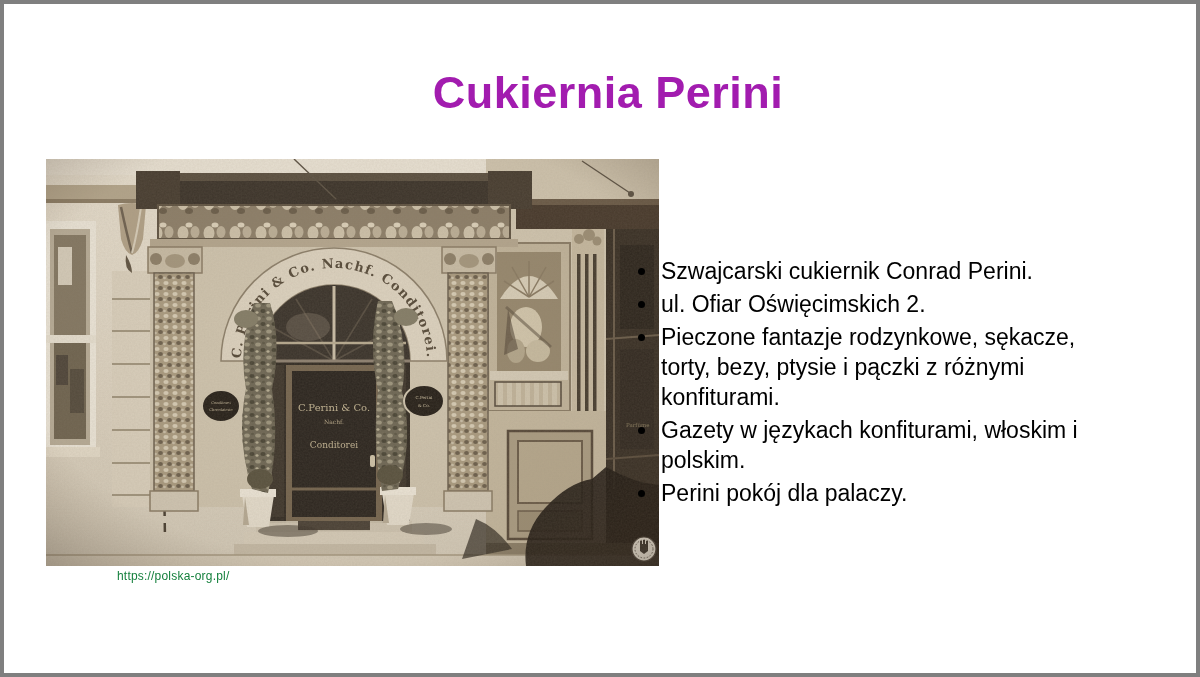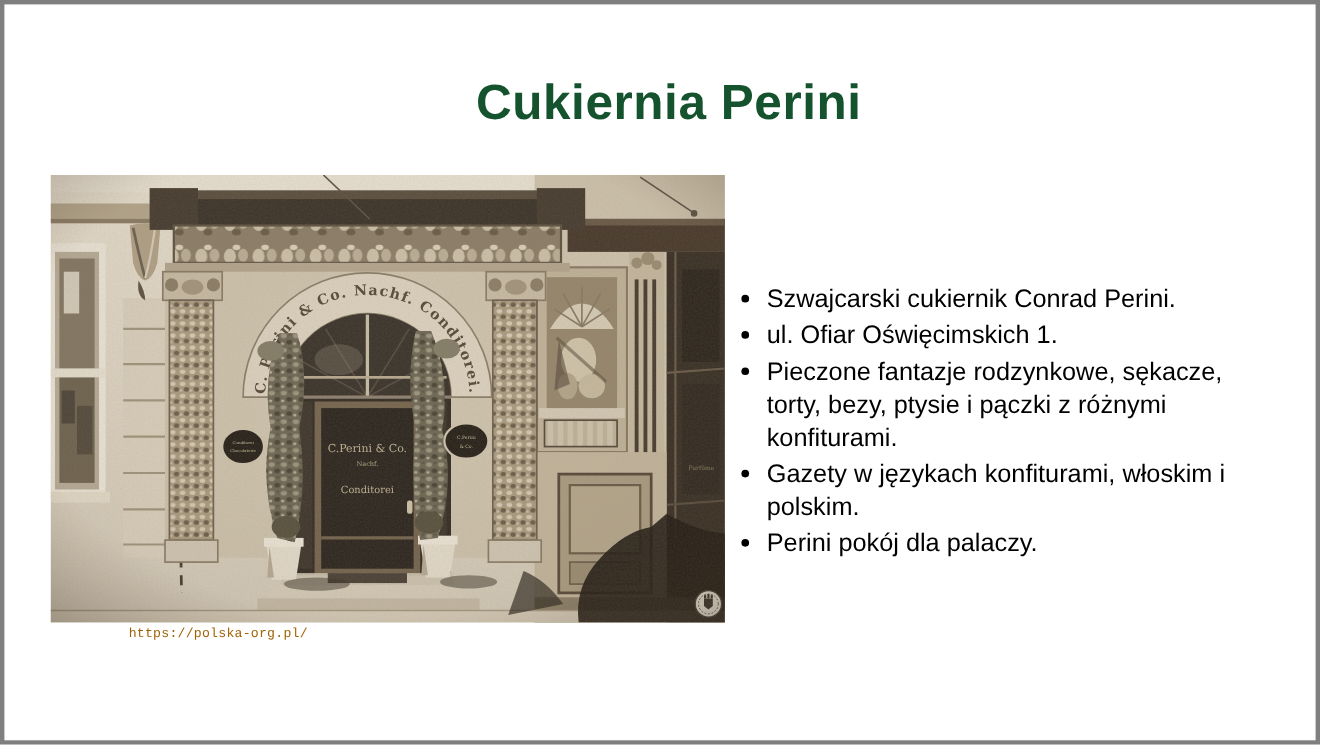--- a/index.html
+++ b/index.html
@@ -8,33 +8,33 @@
     width:1200px;height:677px;
     box-sizing:border-box;
     border:4px solid #7f7f7f;
     background:#ffffff;
     font-family:"Liberation Sans", sans-serif;
     overflow:hidden;
   }
   .title{
     position:absolute;left:16px;right:0;top:63px;
     margin:0;text-align:center;
-    font-size:45px;font-weight:bold;color:#14532d;
+    font-size:45px;font-weight:bold;color:#a21caf;
     letter-spacing:0.5px;line-height:1.15;
   }
   .photo-figure{
     position:absolute;left:42px;top:155px;width:613px;height:407px;margin:0;
   }
   .photo-figure svg{display:block;width:613px;height:407px;}
   .photo-caption{
     position:absolute;left:113px;top:565px;
-    font-size:12px;color:#a16207;letter-spacing:0.2px;font-family:Liberation Mono, monospace;
+    font-size:12px;color:#15803d;letter-spacing:0.2px;
   }
   .bullets{
-    position:absolute;left:664px;top:252px;width:449px;
+    position:absolute;left:628px;top:252px;width:449px;
     margin:0;padding:0 0 0 27px;
     list-style:disc outside;
     font-size:23px;line-height:30px;color:#000;
   }
   .bullets li{margin:0 0 3px 0;padding-left:2px;}
   .arch-label{font-family:"DejaVu Serif", serif;font-weight:bold;}
   .tiny-serif{font-family:"DejaVu Serif", serif;}
 </style>
 </head>
 <body>
@@ -313,19 +313,19 @@
 
       <rect x="0" y="0" width="613" height="407" filter="url(#grainF)" opacity="0.3"></rect>
       <rect x="0" y="0" width="613" height="407" fill="url(#vig)"></rect>
     </svg>
   </figure>
 
   <div class="photo-caption">https://polska-org.pl/</div>
 
   <ul class="bullets">
     <li>Szwajcarski cukiernik Conrad Perini.</li>
-    <li>ul. Ofiar Oświęcimskich 1.</li>
+    <li>ul. Ofiar Oświęcimskich 2.</li>
     <li>Pieczone fantazje rodzynkowe, sękacze, torty, bezy, ptysie i pączki z różnymi konfiturami.</li>
     <li>Gazety w językach konfiturami, włoskim i polskim.</li>
     <li>Perini pokój dla palaczy.</li>
   </ul>
 
 </div>
 
 </body></html>

